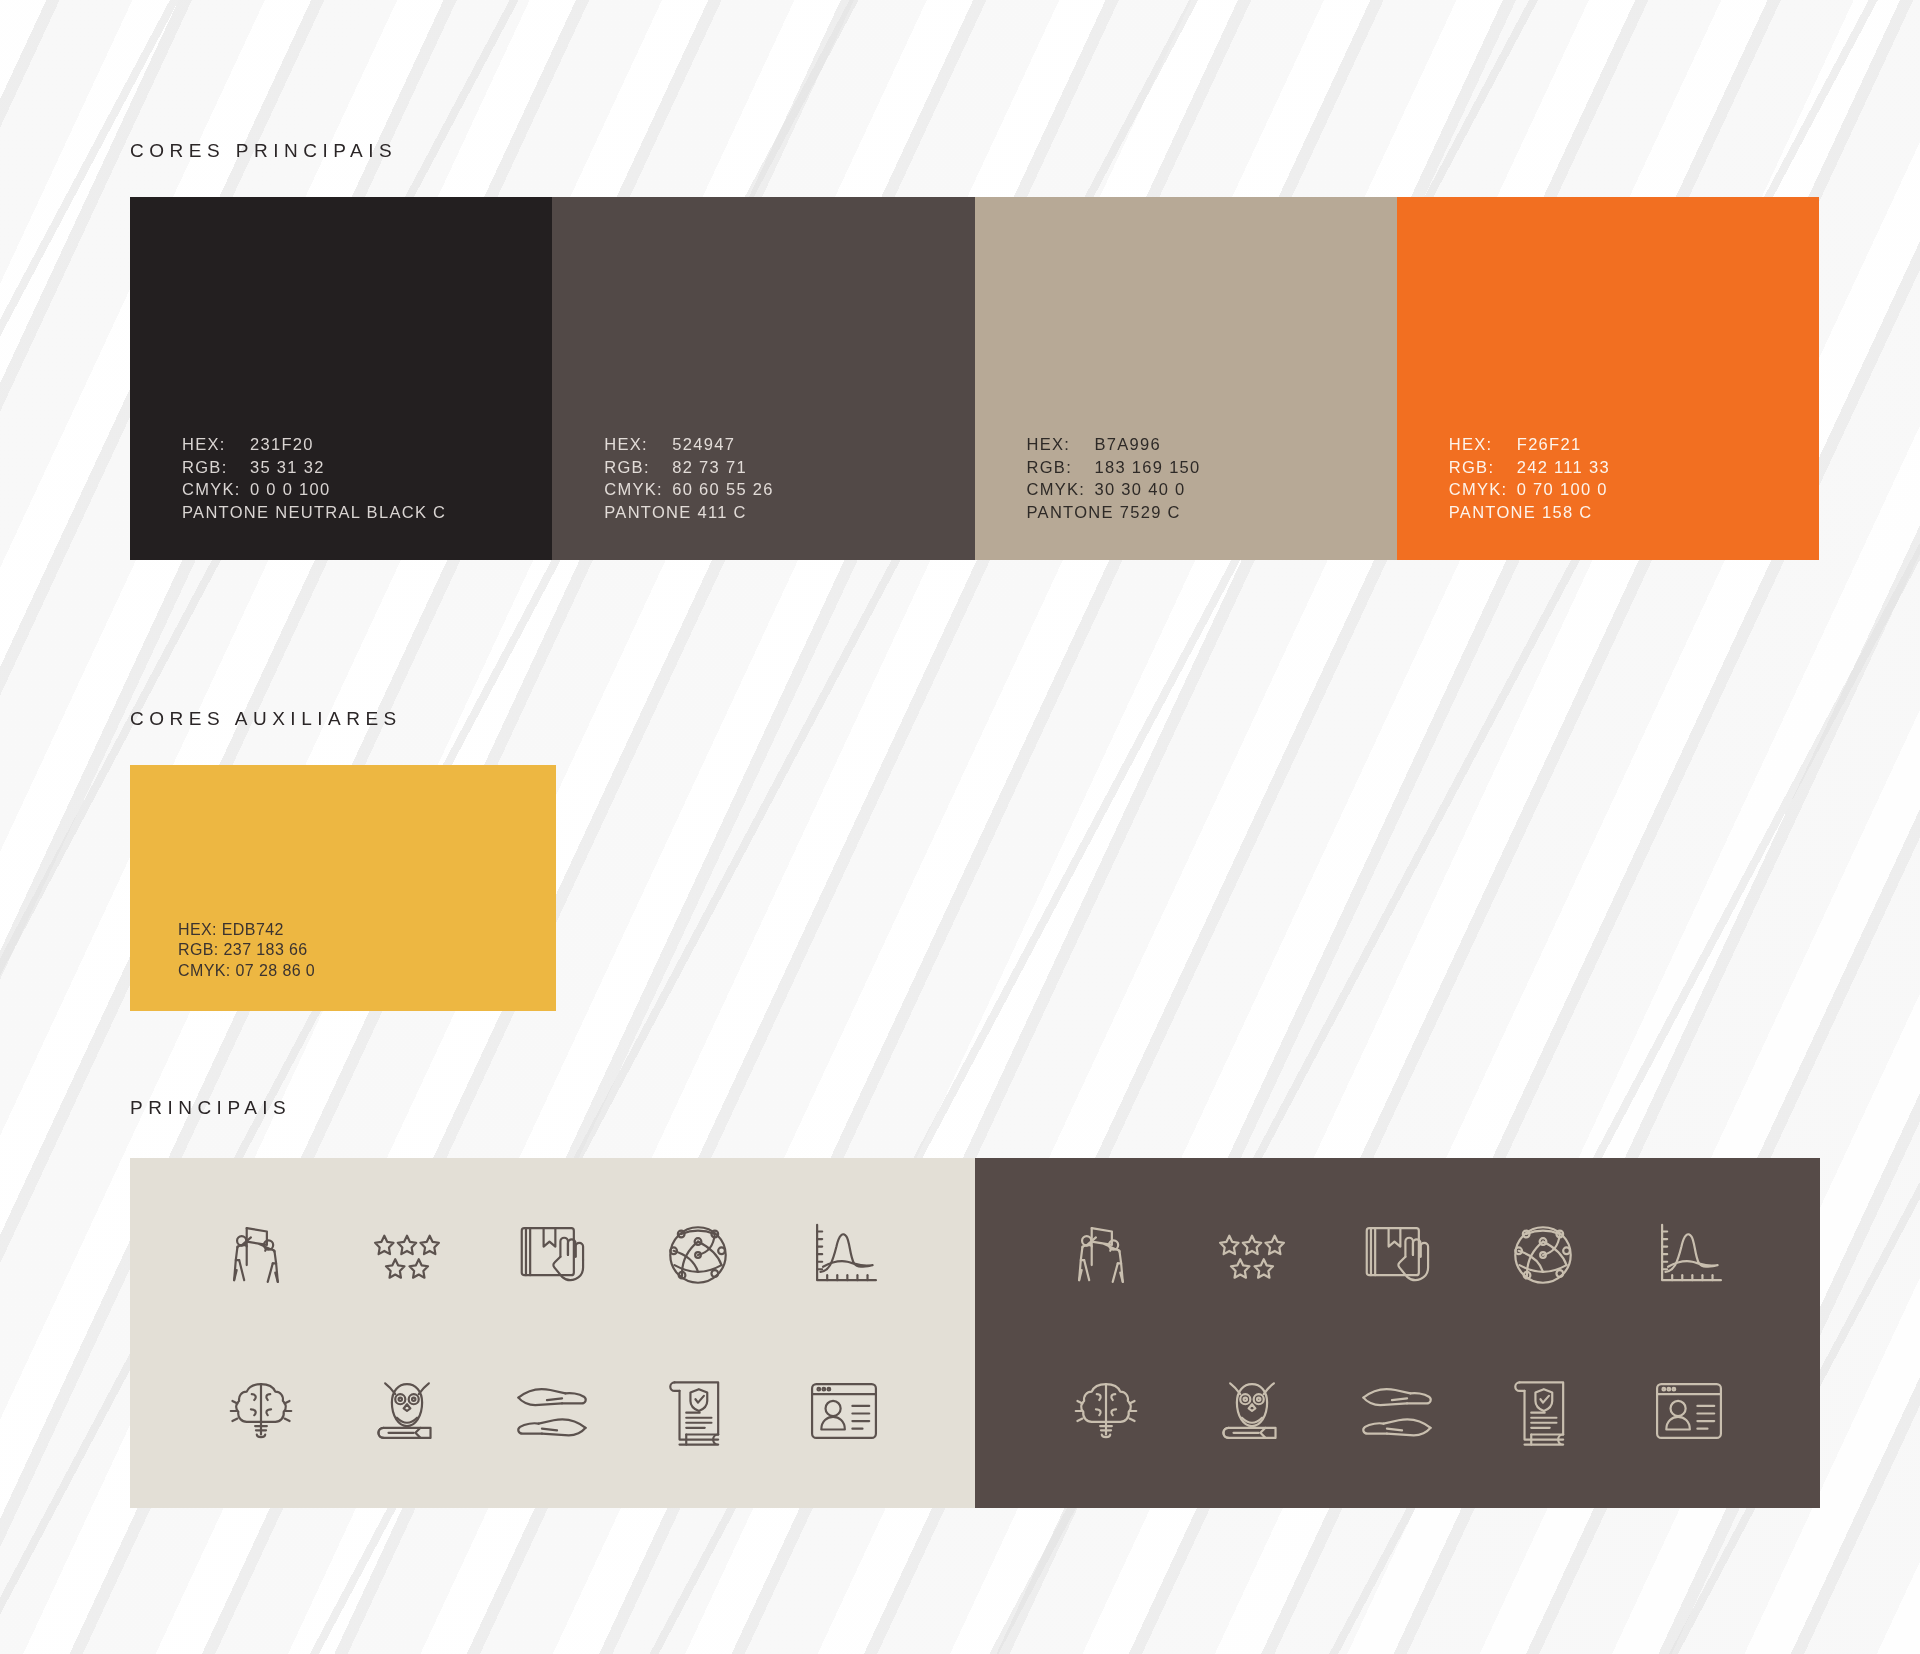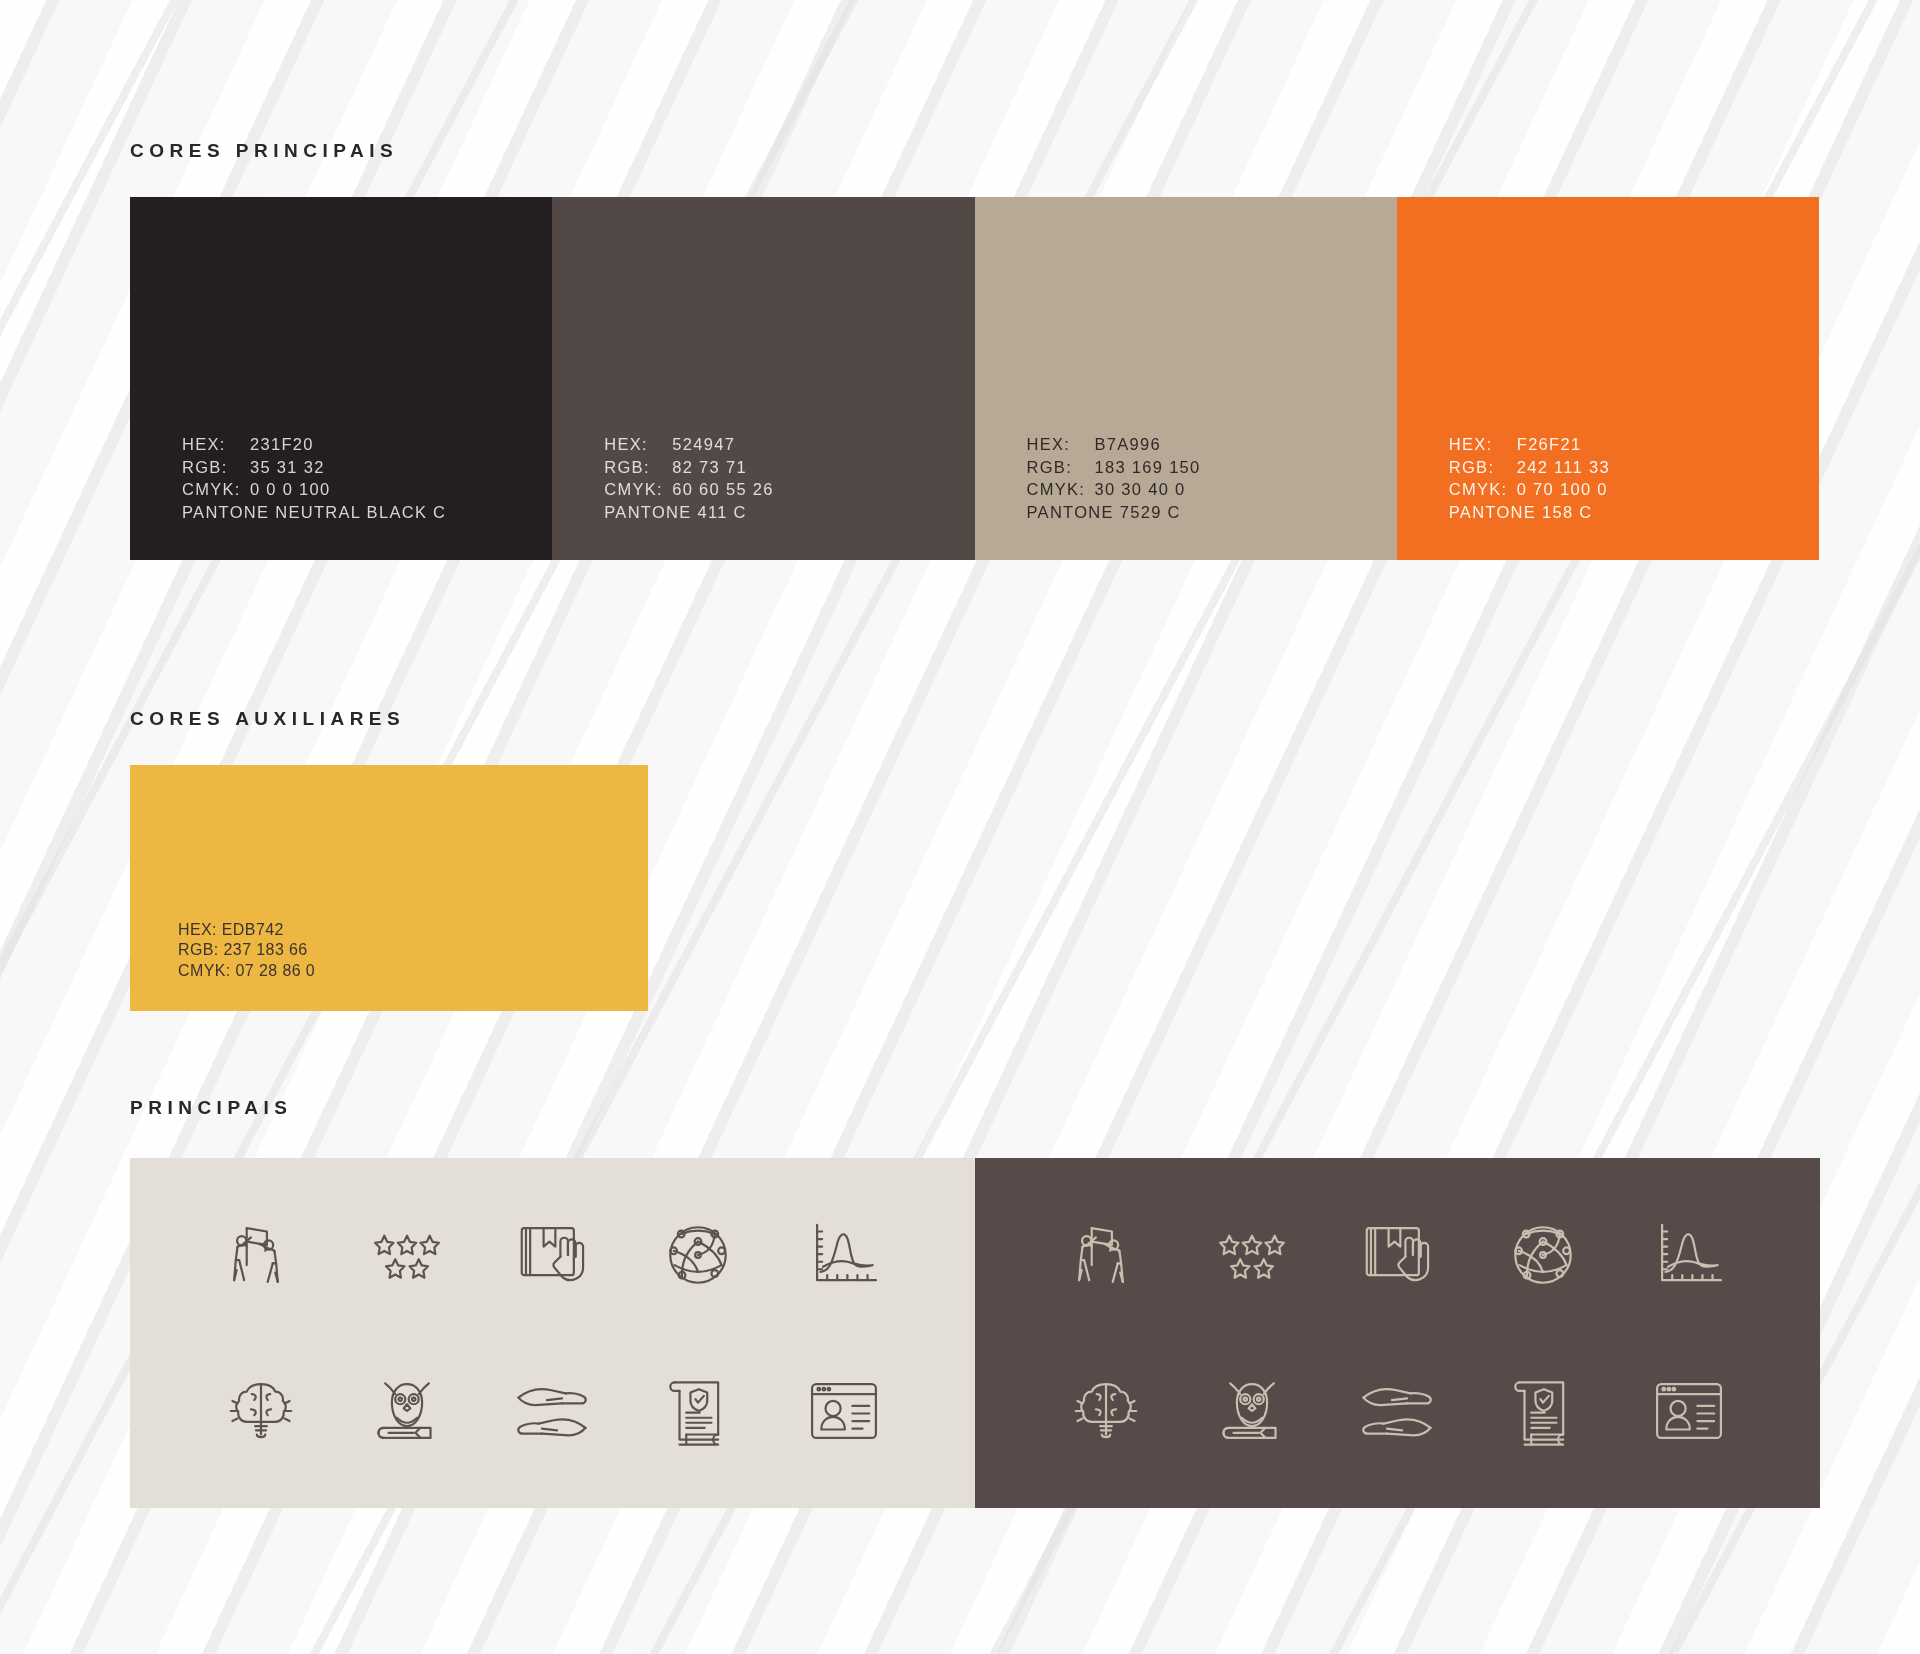--- a/index.html
+++ b/index.html
@@ -34,21 +34,21 @@
         rgba(255,255,255,0) 158px,
         rgba(255,255,255,0) 300px);
     z-index:0;
   }
   .page { position:relative; z-index:2; width:1920px; height:1654px; }
 
   .section-title{
     font-size:19px;
     letter-spacing:5.5px;
     color:#2b2627;
-    font-weight:700;
+    font-weight:400;
     position:absolute;
   }
 
   
   .primary-strip{
     position:absolute;
     left:130px; top:197px;
     width:1689px; height:363px;
     display:flex;
   }
@@ -71,21 +71,21 @@
 
   
   .aux-row{
     position:absolute;
     left:130px; top:765px;
     width:1690px; height:246px;
     display:flex;
     gap:72px;
   }
   .aux-swatch{
-    width:518px; height:246px;
+    width:426px; height:246px;
     position:relative;
   }
   .aux-info{
     position:absolute;
     left:48px; bottom:30px;
     font-size:16px;
     line-height:20.5px;
     letter-spacing:0.4px;
     color:#3b3330;
     white-space:nowrap;

